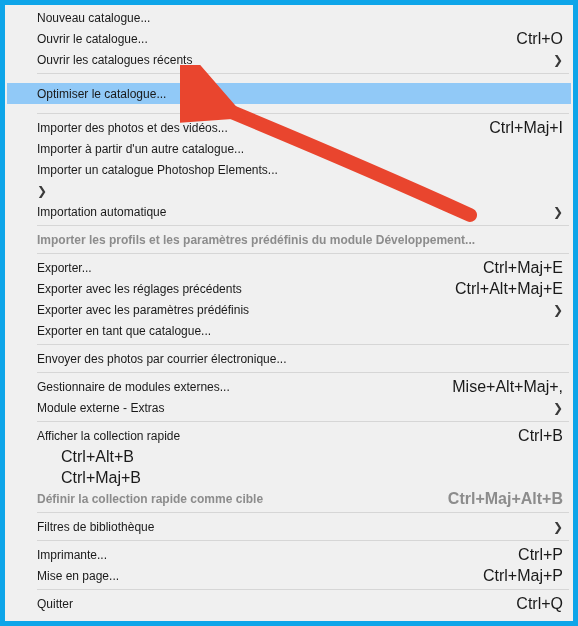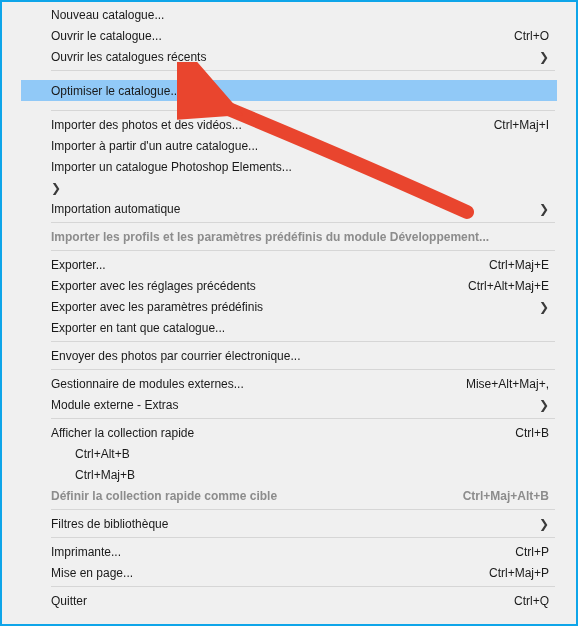--- a/index.html
+++ b/index.html
@@ -10,43 +10,43 @@
     font-family: "Segoe UI", Tahoma, Arial, sans-serif;
     font-size: 12px;
     background: #ffffff;
     color: #1a1a1a;
   }
   .menu {
     position: relative;
     box-sizing: border-box;
     width: 578px;
     height: 626px;
-    border: 2px solid #0ea5e9;
+    border: 5px solid #0ea5e9;
     background: #f0f0f0;
-    padding: 2px 19px;
+    padding: 2px 2px;
   }
   .item {
     display: flex;
     align-items: center;
     height: 21px;
     padding: 0 8px 0 30px;
     position: relative;
     cursor: default;
     user-select: none;
   }
   .item .label {
     flex: 1 1 auto;
     white-space: nowrap;
     overflow: hidden;
   }
   .item .shortcut {
     flex: 0 0 auto;
     padding-left: 24px;
     color: #1a1a1a;
-    font-size: 12px;
+    font-size: 16px;
     white-space: nowrap;
   }
   .submenu-arrow {
     flex: 0 0 auto;
     width: 10px;
     text-align: right;
     font-size: 12px;
     color: #3a3a3a;
   }
   .separator {

